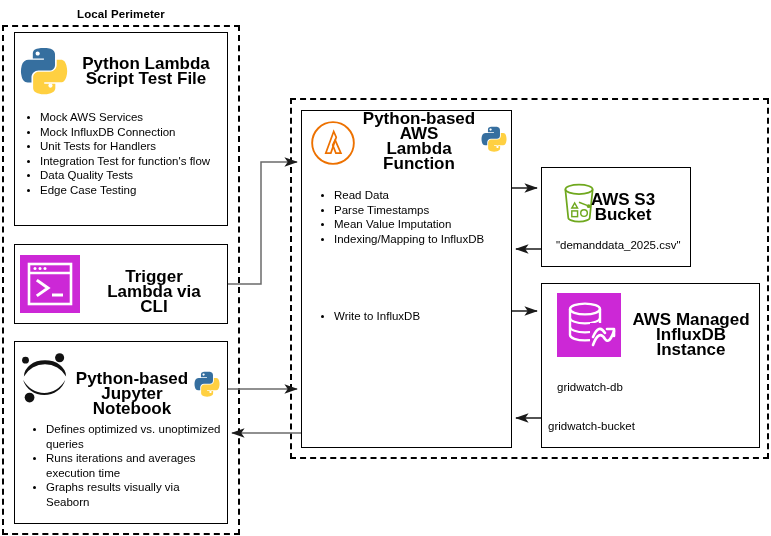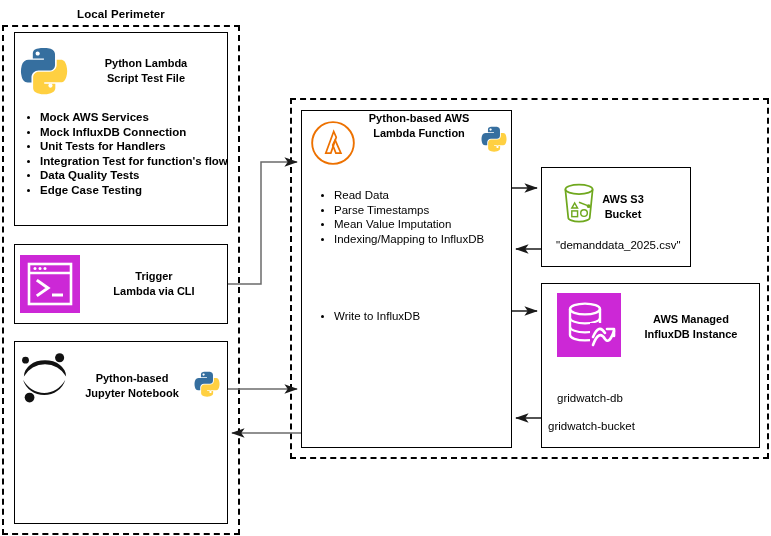--- a/index.html
+++ b/index.html
@@ -37,21 +37,21 @@
     letter-spacing: 0.1px;
   }
   .node {
     position: absolute;
     border: 1.4px solid #000000;
     background: #ffffff;
     box-sizing: border-box;
   }
   .node-title {
     position: absolute;
-    font-size: 11px;
+    font-size: 17px;
     font-weight: bold;
     line-height: 15px;
     text-align: center;
     white-space: pre-line;
   }
   .plain-text {
     position: absolute;
     font-size: 11.5px;
     line-height: 15px;
     white-space: nowrap;
@@ -91,21 +91,21 @@
 
   <div class="node" style="left:14px; top:32px; width:214px; height:194px;"></div>
   <div class="icon-box" style="left:20px; top:45px; width:48px; height:48px;">
     <svg width="48" height="48" viewBox="0 0 64 64">
       <path fill="#366F9F" d="M31.6 4c-2.6 0-5 .2-7.1.6-6.2 1.1-7.4 3.4-7.4 7.7v5.6h14.8v1.9H11.6c-4.3 0-8.1 2.6-9.3 7.5-1.4 5.7-1.4 9.2 0 15.1 1.1 4.4 3.6 7.5 7.9 7.5h5.1v-6.7c0-4.9 4.2-9.2 9.3-9.2h14.7c4.1 0 7.4-3.4 7.4-7.5V12.3c0-4-3.4-7-7.4-7.7C36.7 4.2 34.2 4 31.6 4zm-8 4.5c1.5 0 2.8 1.3 2.8 2.8 0 1.5-1.2 2.8-2.8 2.8-1.6 0-2.8-1.3-2.8-2.8 0-1.6 1.2-2.8 2.8-2.8z"></path>
       <path fill="#FFD041" d="M48.9 19.8v6.5c0 5.1-4.3 9.3-9.3 9.3H24.9c-4 0-7.4 3.5-7.4 7.5v14.1c0 4 3.5 6.4 7.4 7.5 4.7 1.4 9.2 1.6 14.8 0 3.7-1.1 7.4-3.3 7.4-7.5v-5.6H32.3v-1.9h22.1c4.3 0 5.9-3 7.4-7.5 1.5-4.6 1.5-9.1 0-15.1-1.1-4.3-3.1-7.5-7.4-7.5h-5.5zM40.6 51.3c1.6 0 2.8 1.3 2.8 2.8 0 1.6-1.2 2.8-2.8 2.8-1.5 0-2.8-1.3-2.8-2.8 0-1.5 1.2-2.8 2.8-2.8z"></path>
     </svg>
   </div>
   <div class="node-title" style="left:78px; top:56px; width:136px;">Python Lambda
 Script Test File</div>
-  <ul class="bullets" style="left:24px; top:110px; width:200px;font-weight:bold;">
+  <ul class="bullets" style="left:24px; top:110px; width:200px;">
     <li>Mock AWS Services</li>
     <li>Mock InfluxDB Connection</li>
     <li>Unit Tests for Handlers</li>
     <li>Integration Test for function's flow</li>
     <li>Data Quality Tests</li>
     <li>Edge Case Testing</li>
   </ul>
 
   <div class="node" style="left:14px; top:244px; width:214px; height:80px;"></div>
   <div class="icon-box" style="left:20px; top:255px; width:60px; height:58px;">
@@ -134,20 +134,25 @@
     </svg>
   </div>
   <div class="node-title" style="left:72px; top:371px; width:120px;">Python-based
 Jupyter Notebook</div>
   <div class="icon-box" style="left:194px; top:370px; width:26px; height:26px;">
     <svg width="26" height="26" viewBox="0 0 64 64">
       <path fill="#366F9F" d="M31.6 4c-2.6 0-5 .2-7.1.6-6.2 1.1-7.4 3.4-7.4 7.7v5.6h14.8v1.9H11.6c-4.3 0-8.1 2.6-9.3 7.5-1.4 5.7-1.4 9.2 0 15.1 1.1 4.4 3.6 7.5 7.9 7.5h5.1v-6.7c0-4.9 4.2-9.2 9.3-9.2h14.7c4.1 0 7.4-3.4 7.4-7.5V12.3c0-4-3.4-7-7.4-7.7C36.7 4.2 34.2 4 31.6 4zm-8 4.5c1.5 0 2.8 1.3 2.8 2.8 0 1.5-1.2 2.8-2.8 2.8-1.6 0-2.8-1.3-2.8-2.8 0-1.6 1.2-2.8 2.8-2.8z"></path>
       <path fill="#FFD041" d="M48.9 19.8v6.5c0 5.1-4.3 9.3-9.3 9.3H24.9c-4 0-7.4 3.5-7.4 7.5v14.1c0 4 3.5 6.4 7.4 7.5 4.7 1.4 9.2 1.6 14.8 0 3.7-1.1 7.4-3.3 7.4-7.5v-5.6H32.3v-1.9h22.1c4.3 0 5.9-3 7.4-7.5 1.5-4.6 1.5-9.1 0-15.1-1.1-4.3-3.1-7.5-7.4-7.5h-5.5zM40.6 51.3c1.6 0 2.8 1.3 2.8 2.8 0 1.6-1.2 2.8-2.8 2.8-1.5 0-2.8-1.3-2.8-2.8 0-1.5 1.2-2.8 2.8-2.8z"></path>
     </svg>
   </div>
+  <ul class="bullets" style="left:30px; top:422px; width:180px;">
+    <li>Defines optimized vs. unoptimized queries</li>
+    <li>Runs iterations and averages execution time</li>
+    <li>Graphs results visually via Seaborn</li>
+  </ul>
 
   <div class="perimeter" style="left:290px; top:98px; width:479px; height:361px;"></div>
 
   <div class="node" style="left:301px; top:110px; width:211px; height:338px;"></div>
   <div class="icon-box" style="left:310px; top:120px; width:46px; height:46px;">
     <svg width="46" height="46" viewBox="0 0 64 64">
       <circle cx="32" cy="32" r="29" fill="none" stroke="#ED7100" stroke-width="2.6"></circle>
       <path d="M22 46 L33 16 L36.5 24 L29 46 Z" fill="none" stroke="#ED7100" stroke-width="2.4" stroke-linejoin="miter"></path>
       <path d="M35 28 L43 46 L36 46 L31.6 35 Z" fill="none" stroke="#ED7100" stroke-width="2.4" stroke-linejoin="miter"></path>
     </svg>
@@ -196,21 +201,21 @@
       <path d="M13 25 a15 5.4 0 0 0 30 0" fill="none" stroke="#ffffff" stroke-width="2.2"></path>
       <path d="M13 34 a15 5.4 0 0 0 30 0" fill="none" stroke="#ffffff" stroke-width="2.2"></path>
       <rect x="33" y="30" width="26" height="26" fill="#CC28D6"></rect>
       <path d="M36 52 q6 -16 12 -6 q4 6 9 -8" fill="none" stroke="#ffffff" stroke-width="2.6" stroke-linecap="round"></path>
       <polyline points="50,36 57,36 57,43" fill="none" stroke="#ffffff" stroke-width="2.6" stroke-linecap="round" stroke-linejoin="round"></polyline>
       <path d="M36 44 q6 -14 12 -4" fill="none" stroke="#ffffff" stroke-width="2.6" stroke-linecap="round"></path>
     </svg>
   </div>
   <div class="node-title" style="left:630px; top:312px; width:122px;">AWS Managed
 InfluxDB Instance</div>
-  <div class="plain-text" style="left:557px; top:391px;">gridwatch-db</div>
+  <div class="plain-text" style="left:557px; top:380px;">gridwatch-db</div>
   <div class="plain-text" style="left:548px; top:419px;text-align:center;">gridwatch-bucket</div>
 
   <svg class="arrow-layer">
     <defs>
       <marker id="ah" markerWidth="9" markerHeight="9" refX="8.4" refY="3.2" orient="auto" markerUnits="strokeWidth">
         <path d="M0,0 L9,3.2 L0,6.4 L2.2,3.2 Z" fill="#1a1a1a"></path>
       </marker>
     </defs>
 
     <g>

